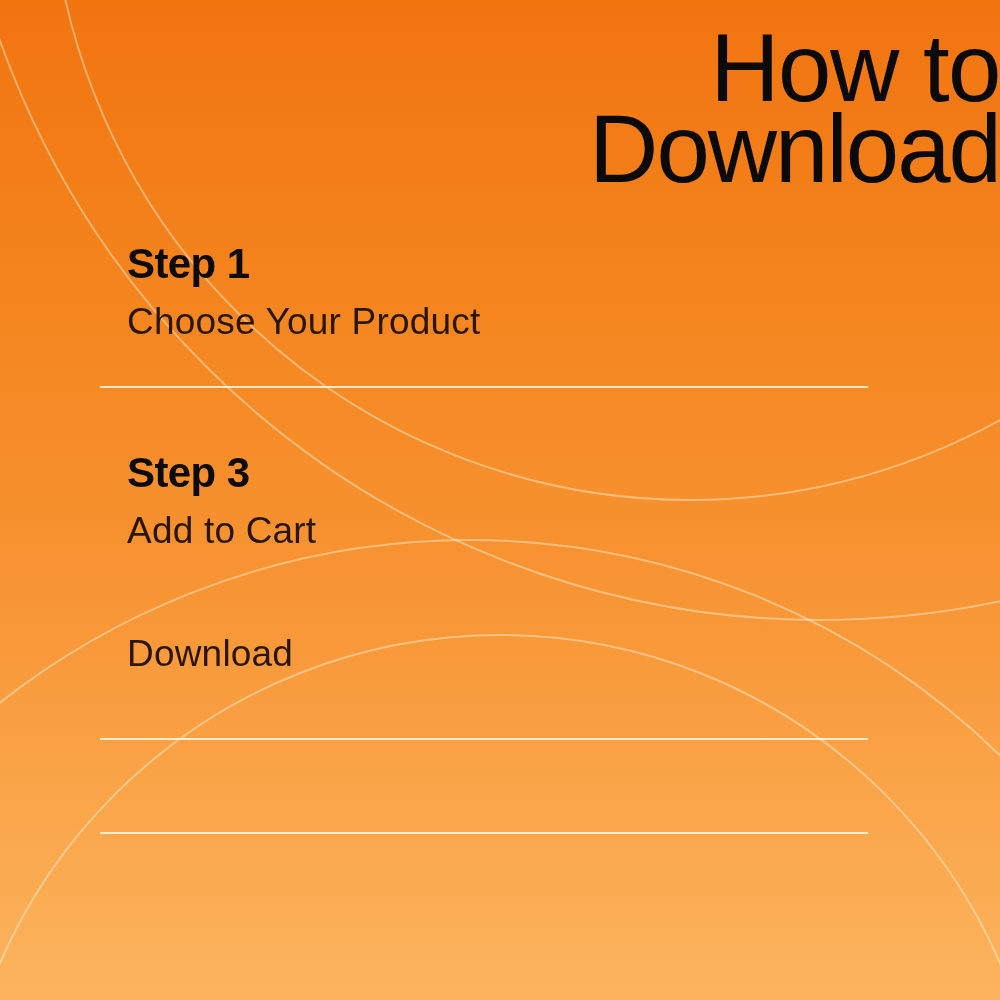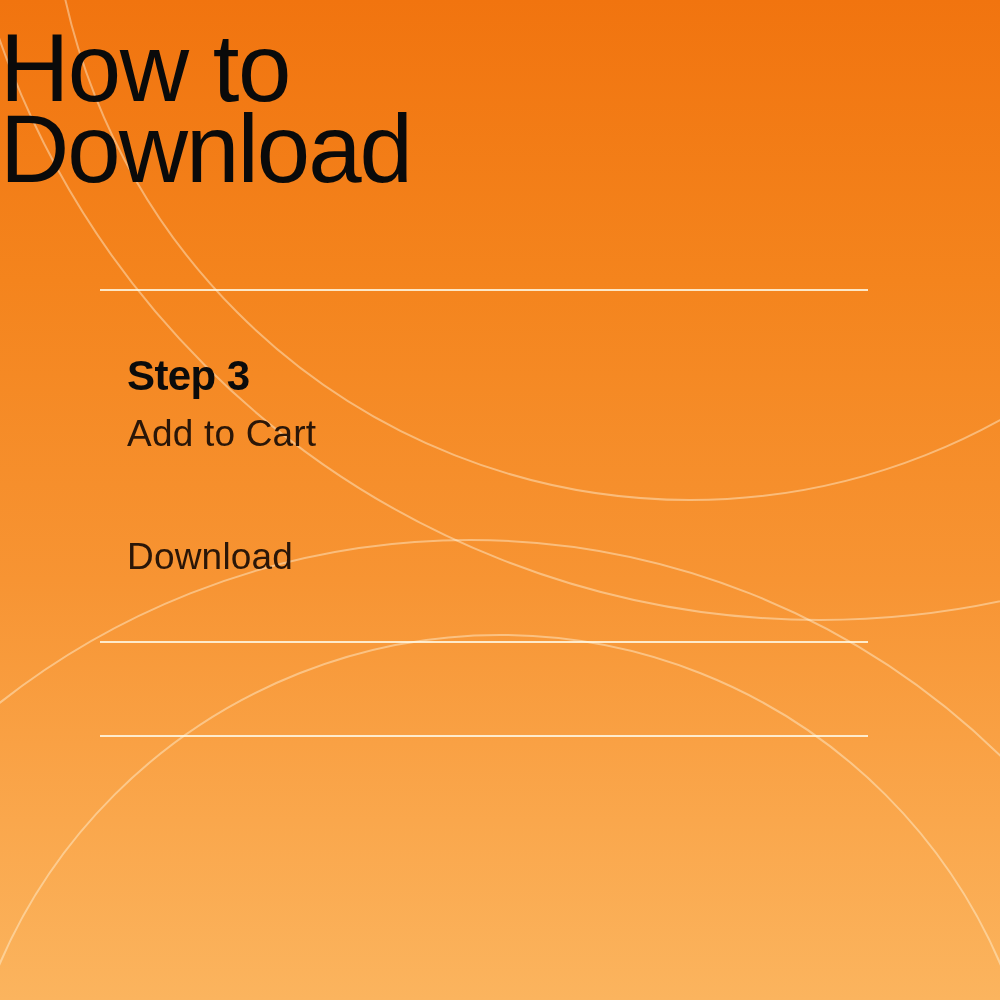--- a/index.html
+++ b/index.html
@@ -27,21 +27,21 @@
     inset: 0;
     z-index: 2;
   }
 
   
   .title-block {
     position: absolute;
     top: 28px;
     left: 0;
     width: 1000px;
-    text-align: left;
+    text-align: right;
   }
   .title-line {
     display: block;
     color: #0a0a0a;
     font-size: 96px;
     font-weight: 400;
     line-height: 0.84;
     letter-spacing: -1.5px;
     white-space: nowrap;
   }
@@ -110,20 +110,24 @@
 
   <div class="content">
 
     <div class="title-block">
       <span class="title-line line1">How to</span>
       <span class="title-line line2">Download</span>
     </div>
 
     <div class="steps">
 
+      <div class="step">
+        <span class="step-label">Step 1</span>
+        <span class="step-desc">Choose Your Product</span>
+      </div>
       <div class="sp-1"></div>
       <div class="divider"></div>
       <div class="sp-2"></div>
 
       <div class="step">
         <span class="step-label">Step 3</span>
         <span class="step-desc">Add to Cart</span>
       </div>
       <div class="sp-3"></div>
 

